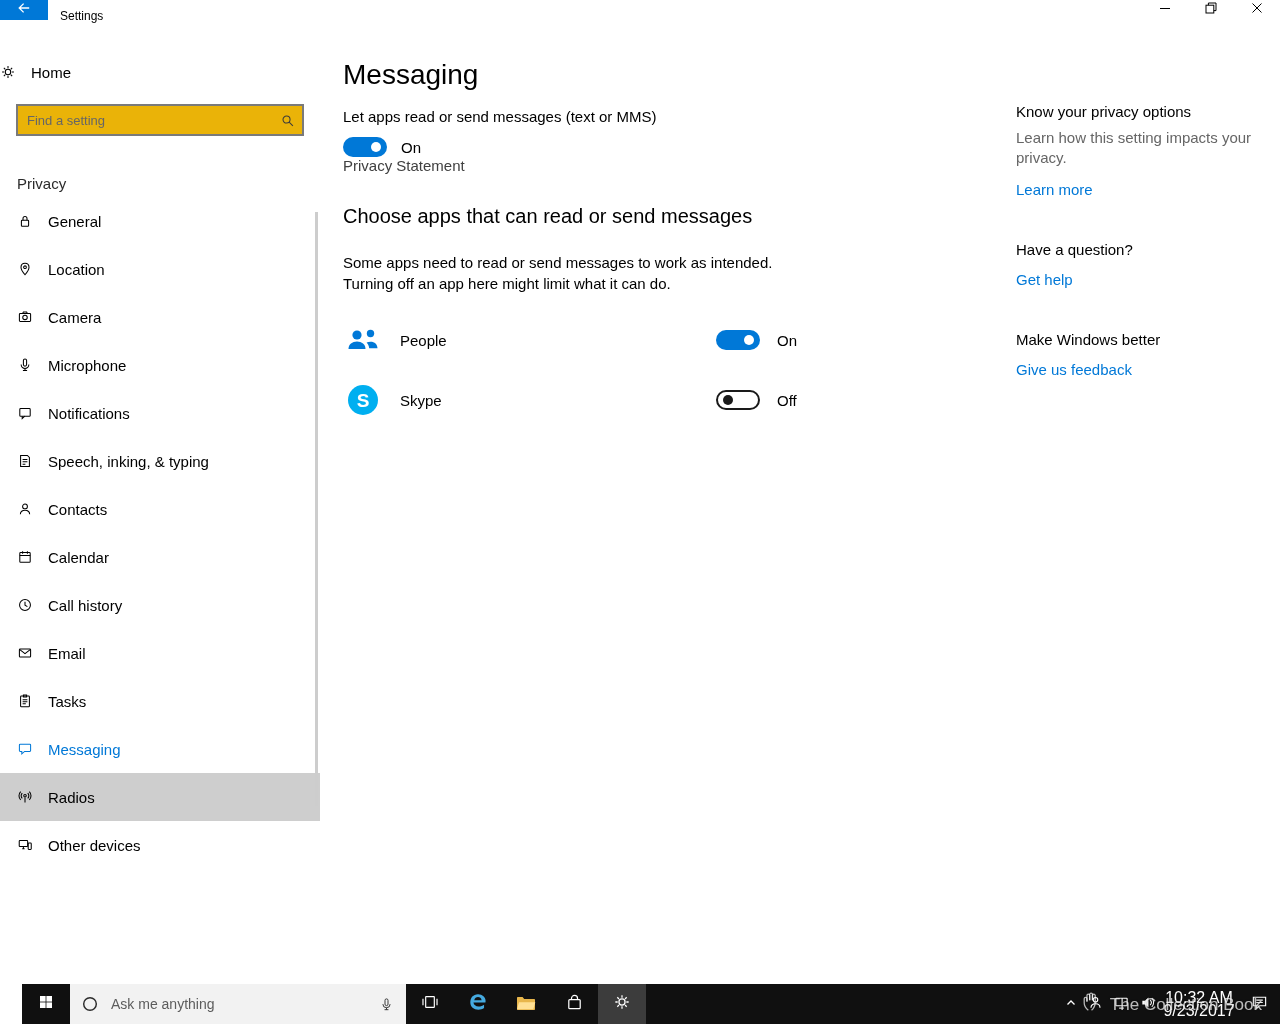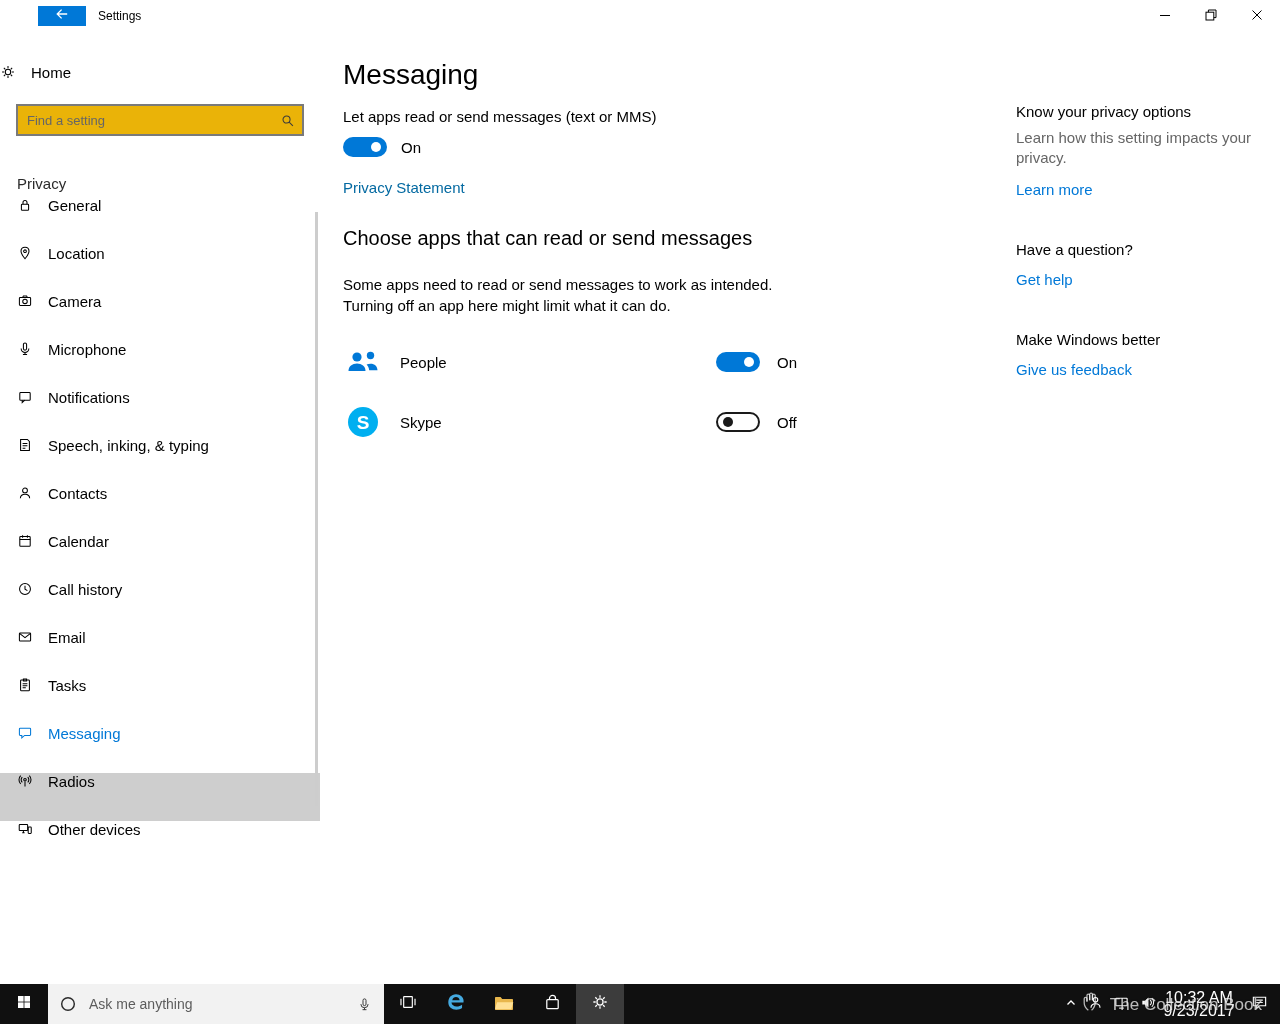--- a/index.html
+++ b/index.html
@@ -1,74 +1,74 @@
 <!DOCTYPE html>
 <html><head>
 <meta charset="utf-8">
 <style>
   * { margin:0; padding:0; box-sizing:border-box; }
   html,body { width:1280px; height:1024px; overflow:hidden; }
   body { font-family:"Liberation Sans","DejaVu Sans",sans-serif; color:#000; background:#fff; }
   .window { width:1280px; height:1024px; display:flex; flex-direction:column; position:relative; }
 
   
-  .titlebar { flex:0 0 32px; background:#fff; display:flex; align-items:center;padding-left:38px; }
+  .titlebar { flex:0 0 32px; background:#fff; display:flex; align-items:flex-start; }
   .back-btn { width:48px; background:#0078d7; display:flex; align-items:center; justify-content:center; cursor:pointer; }
   .titlebar-title { font-size:12px; line-height:32px; margin-left:12px; }
   .win-controls { margin-left:auto; display:flex; }
   .win-btn { width:46px; display:flex; align-items:center; justify-content:center; }
 
   
   .app-body { flex:1 1 auto; display:flex; min-height:0; position:relative; background:#fff; }
 
   
   .sidebar { flex:0 0 320px; width:320px; position:relative; }
   .side-home { margin-top:20px; height:40px; display:flex; align-items:center; font-size:15px; cursor:pointer; }
   .side-icon { flex:0 0 16px; width:16px; height:16px; display:flex; align-items:center; justify-content:center; }
   .side-label { margin-left:15px; white-space:nowrap; }
   .searchbox { margin:12px 16px 0 16px; height:32px; border:2px solid #7a7a7a; background:#eab308; display:flex; align-items:center; }
   .searchbox input { flex:1; height:100%; border:0; outline:none; padding-left:9px; font-size:13px; font-family:inherit; color:#000; background:transparent; }
   .searchbox input::placeholder { color:#666; }
   .search-mag { width:30px; display:flex; align-items:center; justify-content:center; color:#3b3b3b; cursor:pointer; }
   .section-label { margin:39px 0 0 17px; font-size:15px; color:#2b2b2b; }
   .side-nav { margin-top:5px; }
-  .side-item { height:48px; display:flex; align-items:flex-start; padding-left:17px; font-size:15px; cursor:pointer; color:#000; }
+  .side-item { height:48px; display:flex; align-items:center; padding-left:17px; font-size:15px; cursor:pointer; color:#000; }
   .side-item.selected { color:#0078d7; }
   .side-item.hovered { background:#cecece; }
   .scroll-thumb { position:absolute; top:180px; right:2px; width:3px; height:594px; background:#cdcdcd; }
 
   
   .main { flex:1 1 auto; padding:26px 24px 0 23px; }
   .page-title { font-size:28px; font-weight:400; line-height:33px; }
   .master-label { margin-top:17px; font-size:15px; }
   .toggle-row { margin-top:12px; display:flex; align-items:center; }
   .toggle { position:relative; width:44px; height:20px; border-radius:10px; cursor:pointer; flex:0 0 44px; }
   .toggle.on { background:#0078d7; }
   .toggle.on::after { content:""; position:absolute; top:5px; right:6px; width:10px; height:10px; border-radius:50%; background:#fff; }
   .toggle.off { background:#fff; border:2px solid #1a1a1a; }
   .toggle.off::after { content:""; position:absolute; top:3px; left:5px; width:10px; height:10px; border-radius:50%; background:#1a1a1a; }
   .toggle-state { margin-left:14px; font-size:15px; }
-  .privacy-link { display:inline-block; margin-top:22px; font-size:15px; color:#0369a1; text-decoration:none; cursor:pointer; }
+  .privacy-link { display:inline-block; font-size:15px; color:#404040; text-decoration:none; cursor:pointer; }
   .section-h2 { margin-top:30px; font-size:20px; font-weight:400; }
   .apps-desc { margin-top:24px; font-size:15px; line-height:21px; max-width:450px; }
   .app-row { width:470px; display:flex; align-items:center; margin-top:26px; }
   .app-row + .app-row { margin-top:20px; }
   .app-tile { width:40px; height:40px; flex:0 0 40px; background:#fff; display:flex; align-items:center; justify-content:center; }
   .app-name { margin-left:17px; font-size:15px; flex:1 1 auto; }
   .app-state { width:36px; margin-left:17px; font-size:15px; }
 
   
   .rightcol { flex:0 0 264px; width:264px; padding:71px 24px 0 0; }
   .aside-block + .aside-block { margin-top:42px; }
   .aside-title { font-size:15px; font-weight:400; color:#000; }
   .aside-body { margin-top:8px; font-size:15px; line-height:20px; color:#666; }
   .aside-link { display:inline-block; margin-top:13px; font-size:15px; color:#0078d7; text-decoration:none; cursor:pointer; }
 
   
-  .taskbar { flex:0 0 40px; background:#101010; display:flex; align-items:stretch; color:#fff; position:relative; }
+  .taskbar { flex:0 0 40px; background:#101010; display:flex; align-items:stretch; color:#fff; position:relative;margin-left:22px; }
   .tb-cell { width:48px; display:flex; align-items:center; justify-content:center; cursor:pointer; }
   .tb-cell.active { background:#3c3c3c; }
   .tb-search { width:336px; background:#f2f2f2; color:#414141; display:flex; align-items:center; cursor:text; }
   .tb-search .ring { margin-left:11px; display:flex; }
   .tb-search input { flex:1; border:0; outline:none; background:transparent; font-size:14px; font-family:inherit; margin-left:12px; color:#1a1a1a; }
   .tb-search input::placeholder { color:#5c5c5c; }
   .tb-search .tbmic { margin:0 12px 0 4px; display:flex; color:#333; }
   .tray { margin-left:auto; display:flex; align-items:stretch; }
   .tray-cell { display:flex; align-items:center; justify-content:center; cursor:pointer; }
   .tc-caret { width:22px; } .tc-icon { width:26px; }

